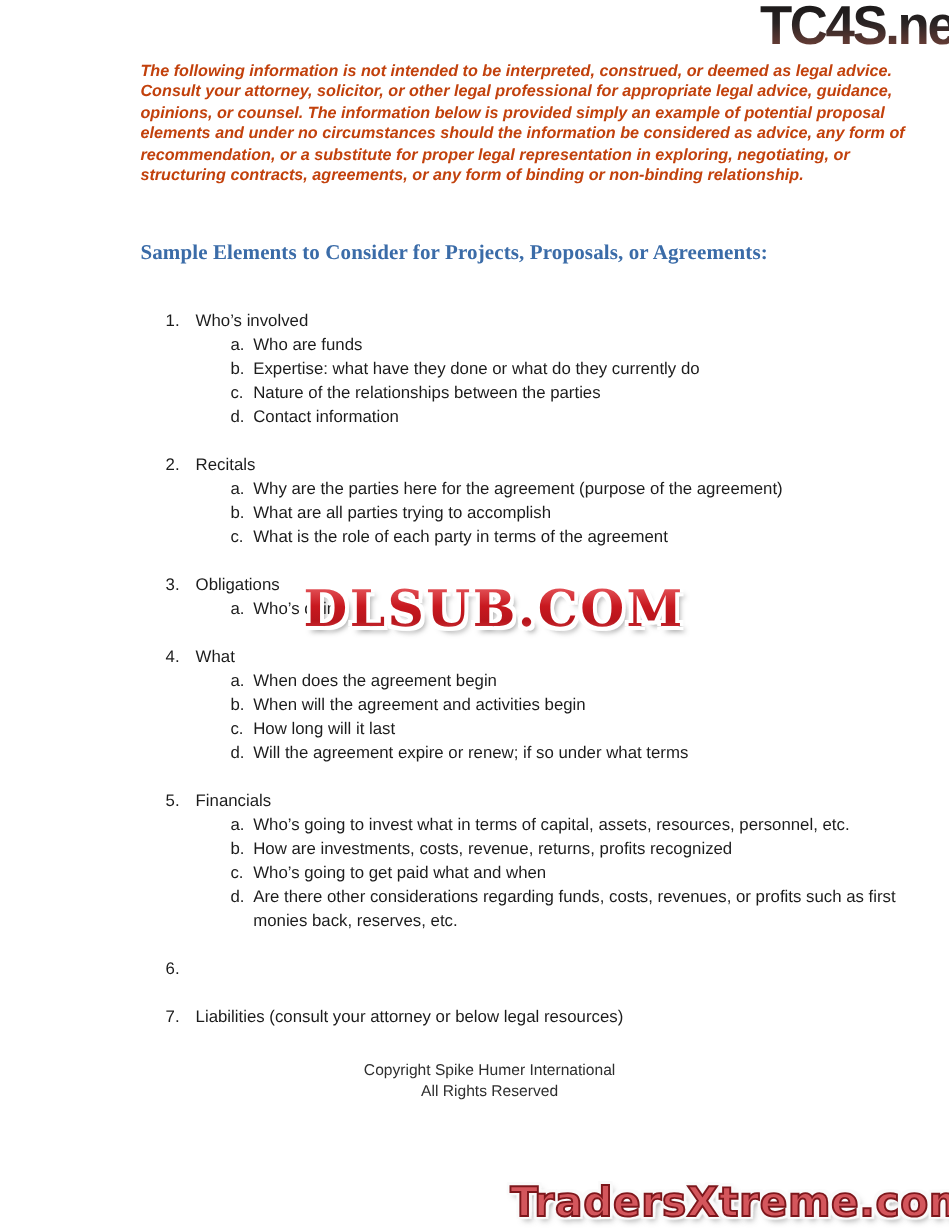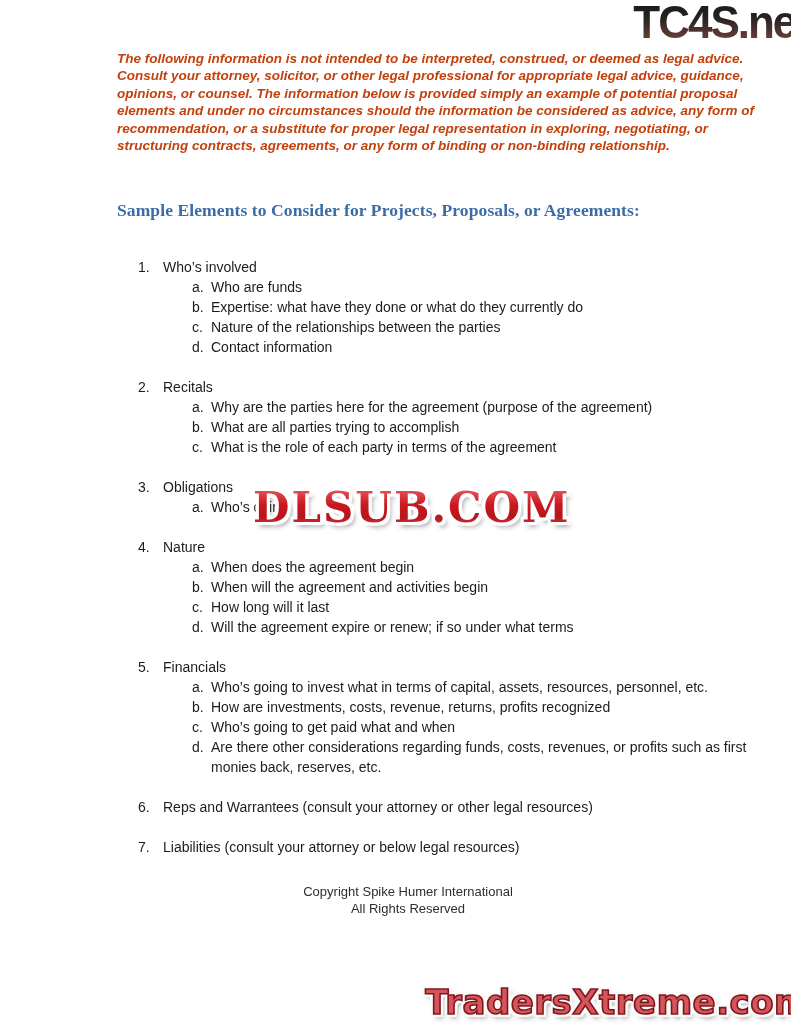--- a/index.html
+++ b/index.html
@@ -210,21 +210,21 @@
       </div>
       <div class="sub">
         <span class="sub-letter">a.</span>
         <span class="sub-text">Who’s doing</span>
       </div>
     </div>
 
     <div class="section">
       <div class="sec-head">
         <span class="sec-num">4.</span>
-        <span class="sec-title">Nature</span>
+        <span class="sec-title">What</span>
       </div>
       <div class="sub">
         <span class="sub-letter">a.</span>
         <span class="sub-text">When does the agreement begin</span>
       </div>
       <div class="sub">
         <span class="sub-letter">b.</span>
         <span class="sub-text">When will the agreement and activities begin</span>
       </div>
       <div class="sub">
@@ -257,21 +257,20 @@
       <div class="sub">
         <span class="sub-letter">d.</span>
         <span class="sub-text">Are there other considerations regarding funds, costs, revenues, or profits such as first
 monies back, reserves, etc.</span>
       </div>
     </div>
 
     <div class="section">
       <div class="sec-head">
         <span class="sec-num">6.</span>
-        <span class="sec-title">Reps and Warrantees (consult your attorney or other legal resources)</span>
       </div>
     </div>
 
     <div class="section">
       <div class="sec-head">
         <span class="sec-num">7.</span>
         <span class="sec-title">Liabilities (consult your attorney or below legal resources)</span>
       </div>
     </div>
 

